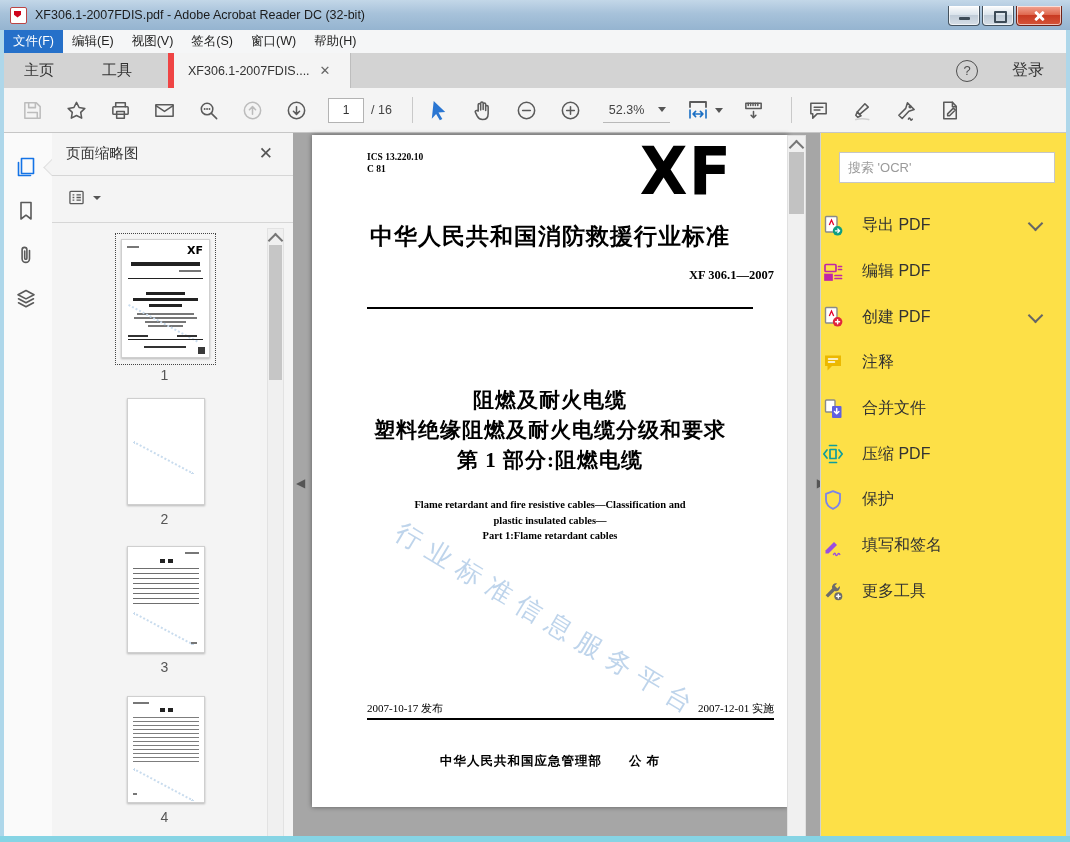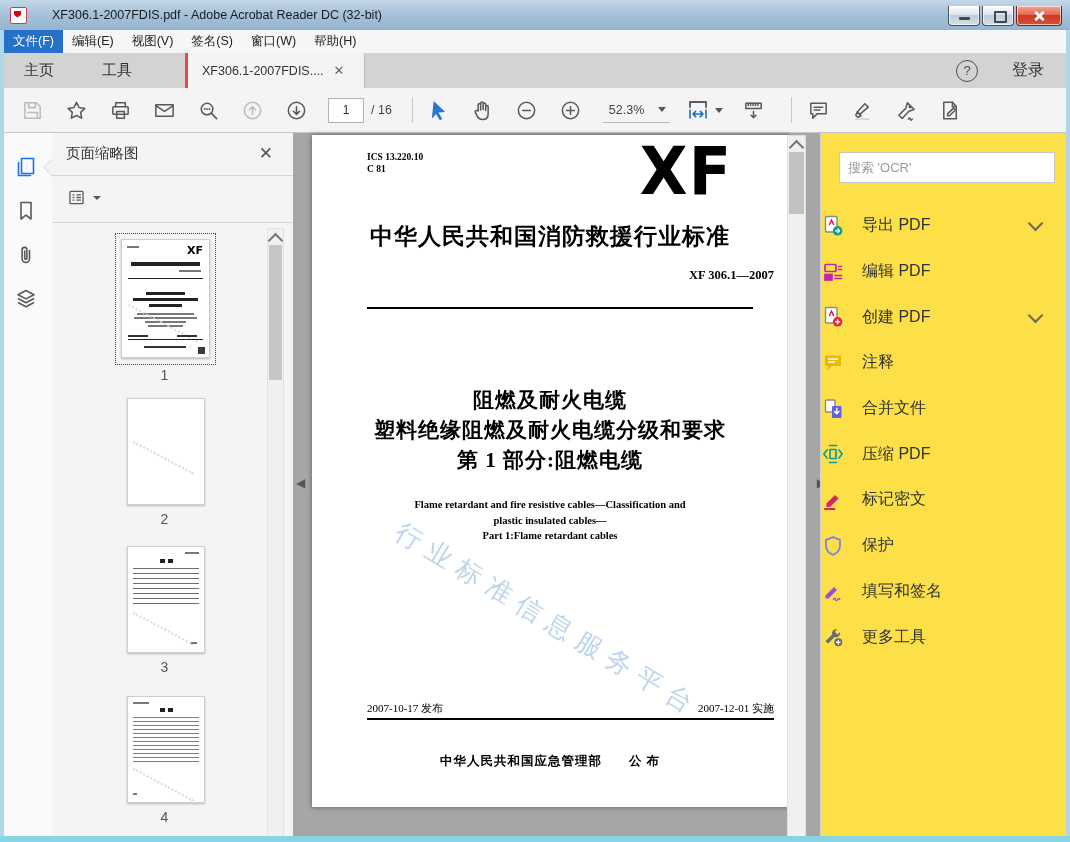--- a/index.html
+++ b/index.html
@@ -6,43 +6,43 @@
   .app{position:relative;width:1070px;height:842px;overflow:hidden;
        font-family:"Liberation Sans",sans-serif;background:#e8e8e8;-webkit-font-smoothing:antialiased;}
   
   .titlebar{position:absolute;left:0;top:0;width:100%;height:30px;
     background:linear-gradient(180deg,#c3d7e8 0%,#a7c2da 45%,#95b4d0 100%);
     border-bottom:1px solid #7c9cb8;display:flex;align-items:center;}
   .pdficon{width:15px;height:15px;margin-left:10px;background:#fff;border:1px solid #b44;
     border-radius:2px;position:relative;flex:0 0 auto;}
   .pdficon:before{content:"";position:absolute;left:3px;top:3px;width:7px;height:7px;
     background:#d0021b;clip-path:polygon(0 0,100% 0,100% 60%,50% 100%,0 60%);}
-  .wtitle{margin-left:25px;font-size:12.5px;color:#1b1b1b;}
+  .wtitle{margin-left:8px;font-size:12.5px;color:#1b1b1b;}
   .wincontrols{position:absolute;right:8px;top:6px;display:flex;}
   .wbtn{width:30px;height:19px;border:1px solid #44525e;border-top:none;
     border-radius:0 0 4px 4px;margin-left:2px;position:relative;
     background:linear-gradient(180deg,#fdfdfd 0%,#dbe4ec 45%,#c0ccd8 50%,#d6dee6 100%);
     box-shadow:inset 0 0 0 1px rgba(255,255,255,.65);}
   .wbtn.close{width:44px;border-color:#6e2318;
     background:linear-gradient(180deg,#f2a492 0%,#e06a50 45%,#c93b22 50%,#d4543a 100%);}
   .g-min{position:absolute;left:50%;top:11px;width:11px;height:3px;margin-left:-5px;background:#3d4b57;border-radius:1px;}
   .g-max{position:absolute;left:50%;top:5px;width:9px;height:8px;margin-left:-4px;border:2px solid #3d4b57;border-radius:1px;}
   .g-x{position:absolute;left:50%;top:50%;width:12px;height:12px;transform:translate(-50%,-50%);}
   .g-x:before,.g-x:after{content:"";position:absolute;left:5px;top:0;width:3px;height:12px;background:#fff;border-radius:1px;}
   .g-x:before{transform:rotate(45deg);} .g-x:after{transform:rotate(-45deg);}
   
   .menubar{position:absolute;left:0;top:30px;width:100%;height:23px;background:#f5f6f7;
     border-bottom:1px solid #d9d9d9;display:flex;align-items:stretch;padding-left:4px;font-size:12.5px;color:#222;}
   .menuitem{display:flex;align-items:center;padding:5px 9px;cursor:default;}
   .menuitem.active{background:#2570c9;color:#fff;}
   
   .tabbar{position:absolute;left:0;top:53px;width:100%;height:35px;background:#d3d3d3;display:flex;align-items:stretch;}
   .tab{display:flex;align-items:center;padding:0 24px;font-size:15px;color:#333;}
-  .doctab{display:flex;align-items:center;background:#f4f4f4;margin-left:29px;padding:0 14px;
-    width:148px;font-size:12.5px;color:#333;border-left:3px solid #ef4444;border-right:1px solid #bdbdbd;}
+  .doctab{display:flex;align-items:center;background:#f4f4f4;margin-left:12px;padding:0 14px;
+    width:148px;font-size:12.5px;color:#333;border-left:6px solid #ef4444;border-right:1px solid #bdbdbd;}
   .doctab .lbl{overflow:hidden;white-space:nowrap;}
   .tabclose{margin-left:10px;color:#666;font-size:13px;line-height:1;}
   .tabbar-right{position:absolute;right:0;top:0;height:35px;display:flex;align-items:center;padding-right:26px;}
   .helpcirc{width:20px;height:20px;border:1.6px solid #4f4f4f;border-radius:50%;color:#4f4f4f;
     display:flex;align-items:center;justify-content:center;font-size:13px;margin-right:34px;}
   .login{font-size:16px;color:#333;}
   
   .toolbar{position:absolute;left:0;top:88px;width:100%;height:45px;background:#f4f4f4;
     border-bottom:1px solid #c6c6c6;display:flex;align-items:center;padding-left:20px;box-sizing:border-box;}
   .tbtn{width:24px;height:24px;margin-right:20px;display:flex;align-items:center;justify-content:center;color:#5a5a5a;flex:0 0 auto;}
@@ -482,27 +482,20 @@
         </div>
 
         <div class="toolitem">
           <span class="ticon"><svg viewBox="0 0 24 24" stroke="#0f9d9d" fill="none" stroke-width="1.7" stroke-linecap="round" stroke-linejoin="round">
                 <rect x="9" y="7.5" width="6" height="9"></rect>
                 <path d="M8.5 3.5h7M8.5 20.5h7M6 8l-3.2 4L6 16M18 8l3.2 4L18 16"></path>
               </svg></span>
           <span class="tlabel">压缩 PDF</span>
         </div>
 
-        <div class="toolitem">
-          <span class="ticon"><svg viewBox="0 0 24 24">
-                <path d="M5.5 15.5l8.5-8.5 3.5 3.5-8.5 8.5H5.5z" fill="#d6246e"></path>
-                <path d="M4 21h9.5" stroke="#d6246e" stroke-width="2" stroke-linecap="round"></path>
-              </svg></span>
-          <span class="tlabel">标记密文</span>
-        </div>
 
         <div class="toolitem">
           <span class="ticon"><svg viewBox="0 0 24 24" fill="none" stroke="#7b83eb" stroke-width="1.8" stroke-linejoin="round">
                 <path d="M12 3.2l7 2.6v6c0 4.6-3.2 7.4-7 9-3.8-1.6-7-4.4-7-9v-6z"></path>
               </svg></span>
           <span class="tlabel">保护</span>
         </div>
 
         <div class="toolitem">
           <span class="ticon"><svg viewBox="0 0 24 24">

